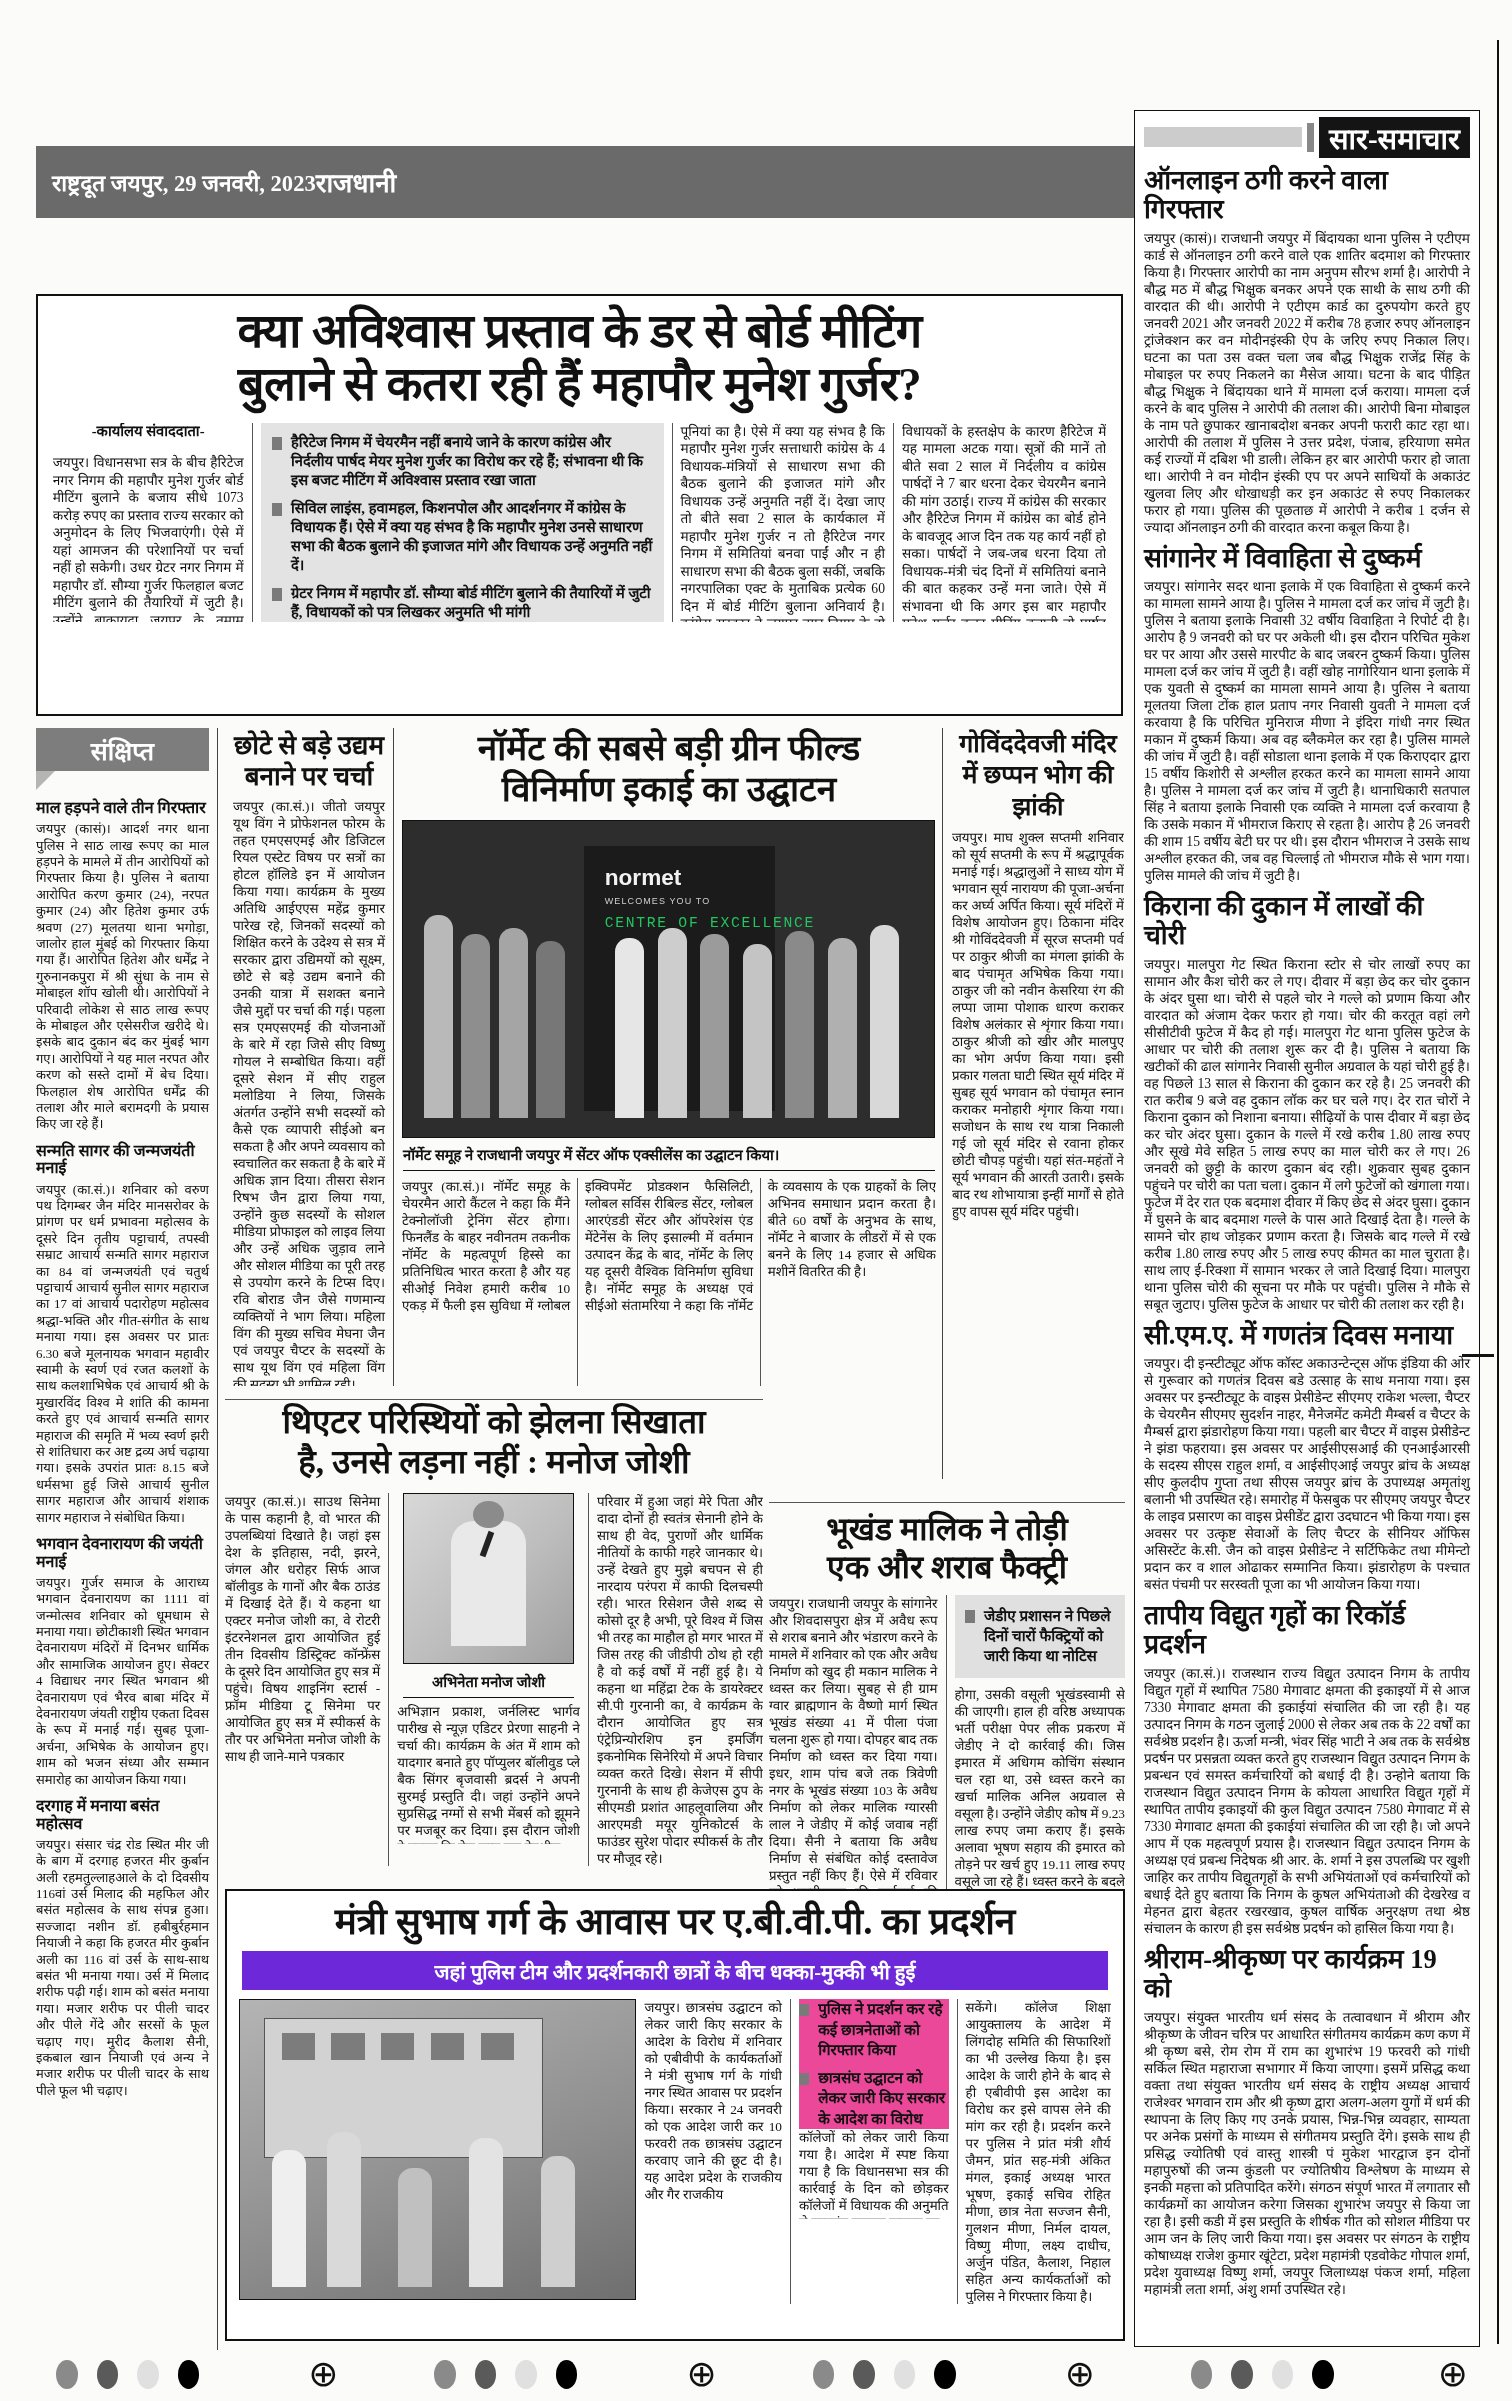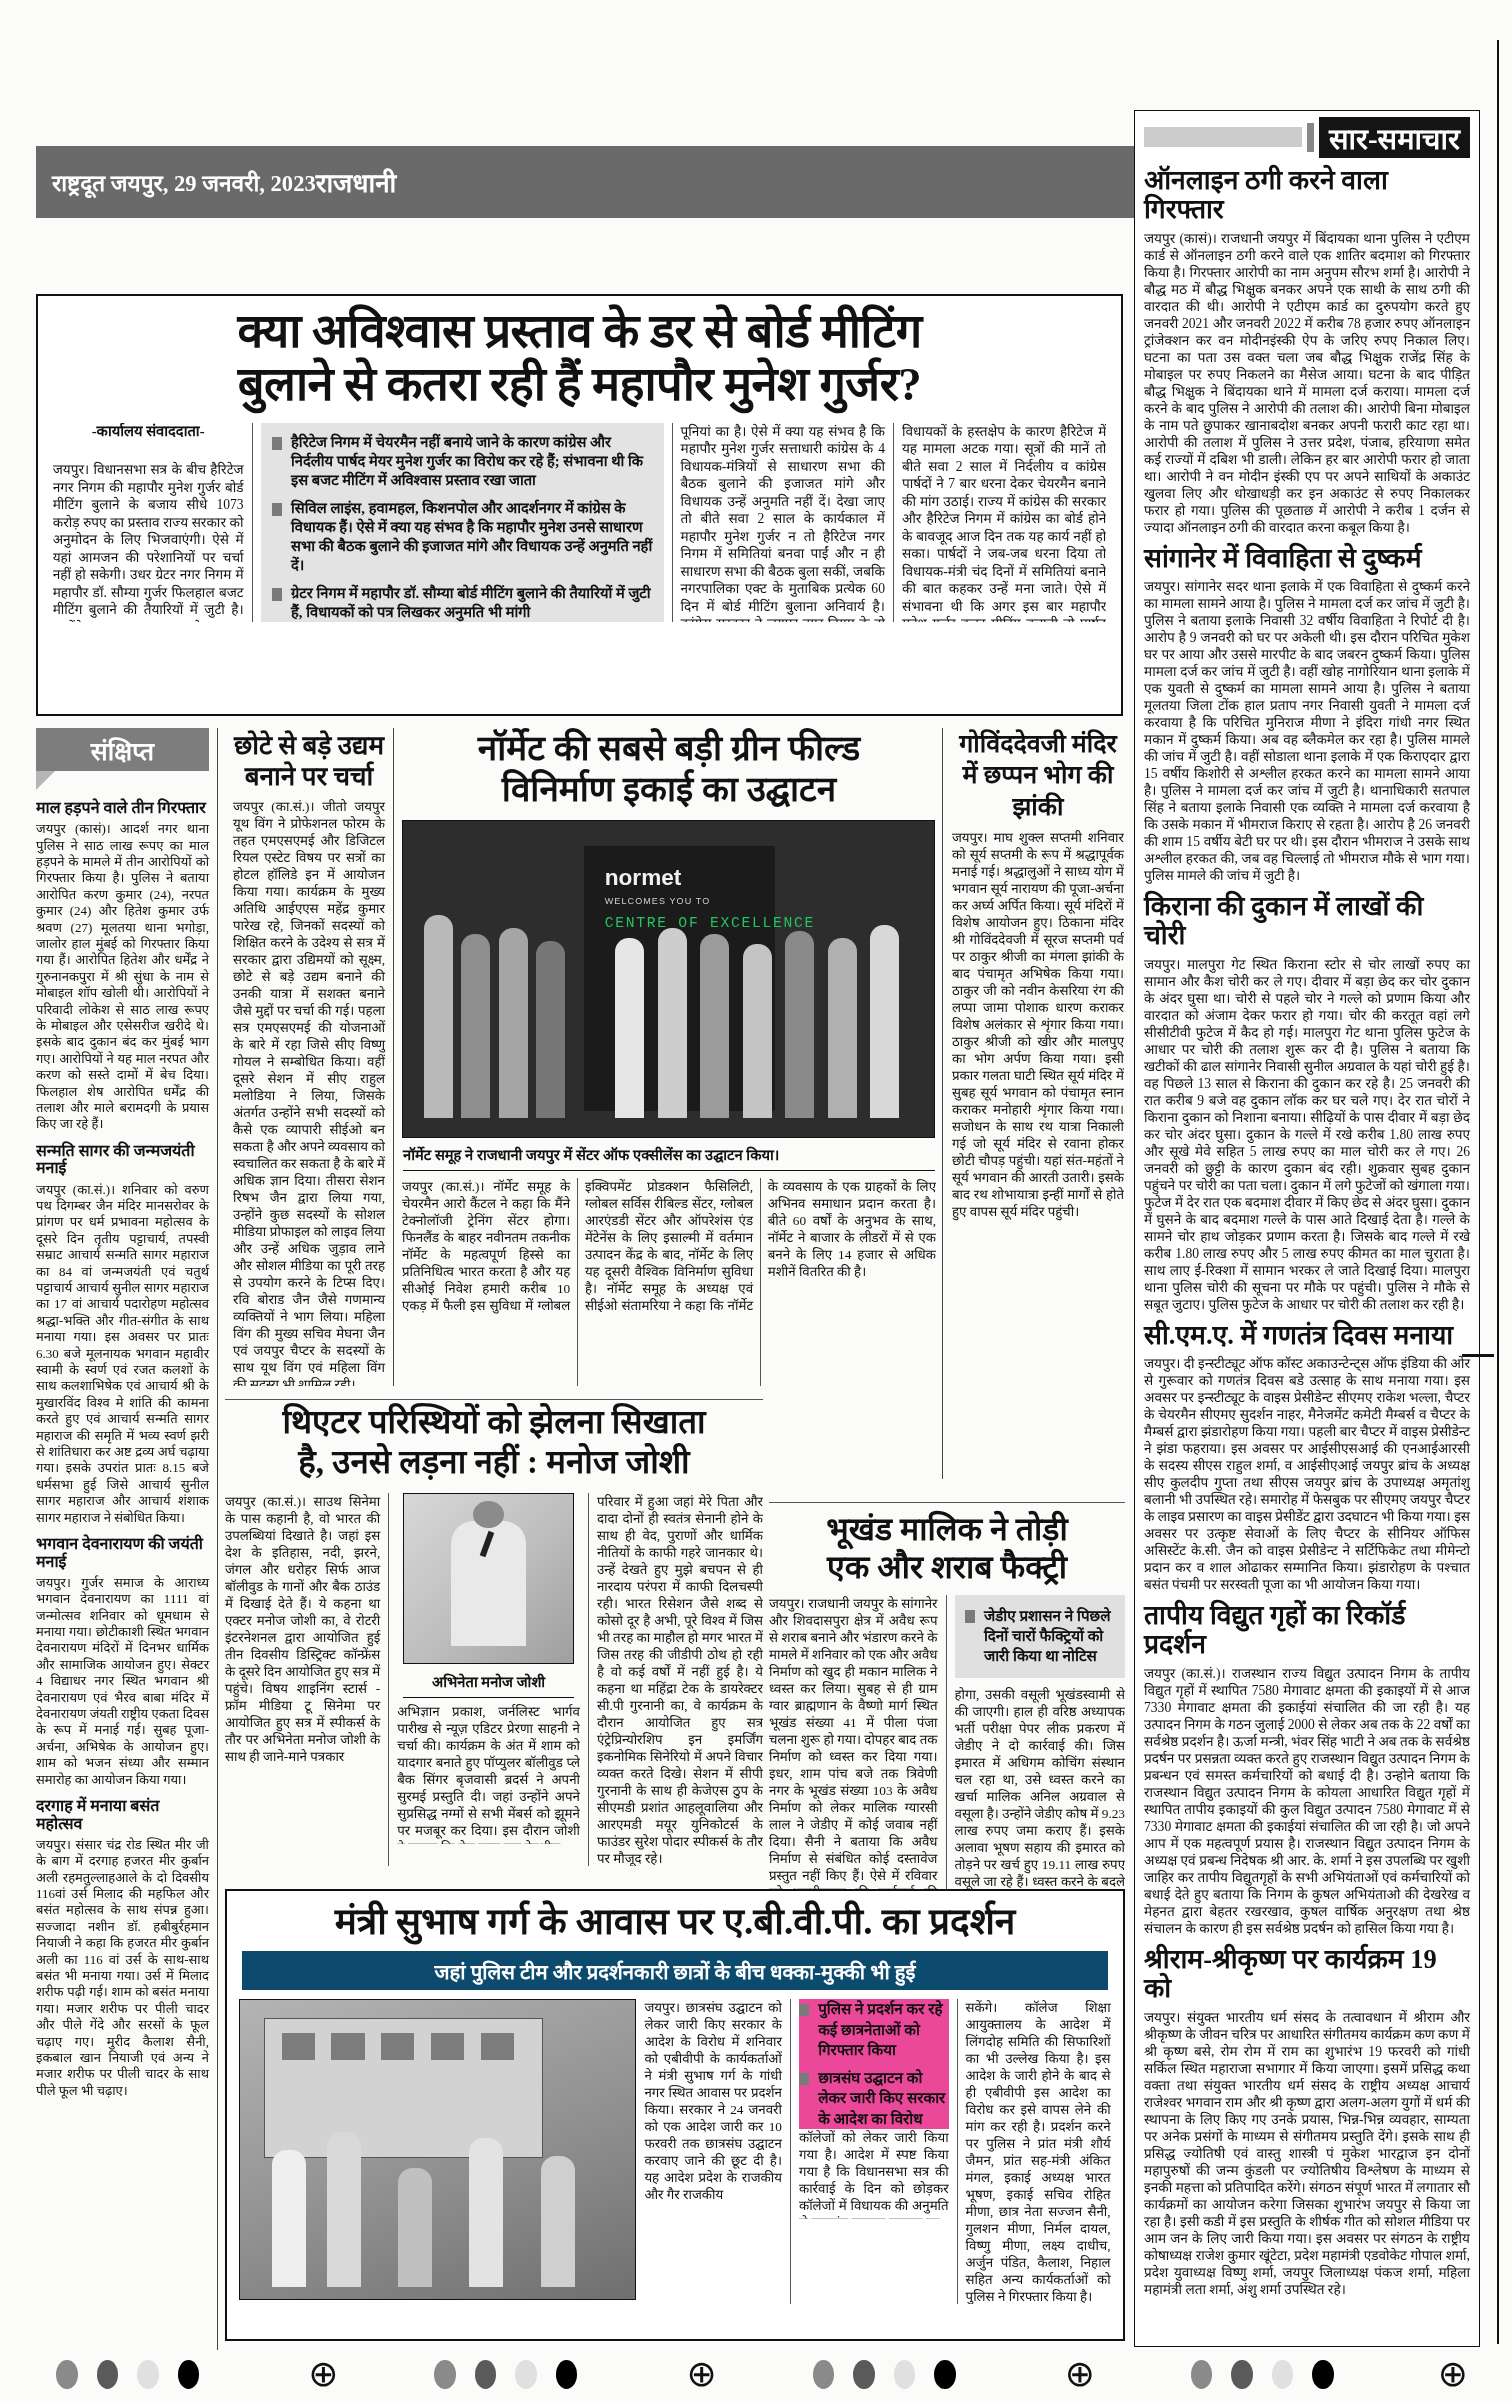--- a/index.html
+++ b/index.html
@@ -18,21 +18,21 @@
            font-size:29px;font-weight:bold;}
 
   
   .leadbox{border:2.3px solid #111;background:#fff;box-sizing:border-box;padding:9px 14.7px;}
   .lead-headline{font-size:47px;line-height:1.13;font-weight:bold;text-align:center;letter-spacing:-0.6px;}
   .lead-subhead{background:#6f6f6f;color:#fff;font-weight:bold;font-size:23px;line-height:1.32;
                 text-align:center;padding:8px 17px;margin:10.2px 4.5px 0 4.5px;}
   .lead-body{display:flex;margin-top:11.3px;height:199px;}
   .lead-col{font-size:13.6px;line-height:17.5px;}
   .lead-col + .lead-col{border-left:0.6px solid #555;}
-  .byline{text-align:center;font-weight:bold;font-size:14.7px;margin-bottom:21px;}
+  .byline{text-align:center;font-weight:bold;font-size:14.7px;margin-bottom:14px;}
   .bulletbox{background:#e3e3e3;padding:10.2px 11.3px;box-sizing:border-box;}
   .bullet-item{display:flex;margin-bottom:9px;}
   .bullet-sq{width:10.2px;height:12.4px;background:#7a7a7a;flex:0 0 auto;margin:4.5px 9px 0 0;}
   .bullet-txt{font-weight:bold;font-size:14.7px;line-height:19px;}
 
   
   .sidebar{border:1.7px solid #111;box-sizing:border-box;background:#fff;padding:5.6px 9px;}
   .sb-titlerow{display:flex;align-items:center;margin-bottom:3.4px;}
   .sb-graybar{flex:1;height:20.3px;background:#ccc;margin-right:5.6px;}
   .sb-tick{width:6.8px;height:29px;background:#888;margin-right:4.5px;}
@@ -83,21 +83,21 @@
   
   .bhk h1{font-size:32px;line-height:1.2;font-weight:bold;text-align:center;margin:0 0 8px 0;}
   .bhk-row{display:flex;}
   .bhk-col{font-size:13.3px;line-height:17px;}
   .hl-box{background:#e0e0e0;padding:11.3px 10.2px;display:flex;margin-bottom:8px;}
   .hl-txt{font-weight:bold;font-size:15.2px;line-height:20.3px;}
 
   
   .abvpbox{border:2.3px solid #111;box-sizing:border-box;background:#fff;padding:8px 12.4px;}
   .abvp-h1{font-size:37px;font-weight:bold;text-align:center;line-height:1.1;margin:3.4px 0 8px 0;}
-  .abvp-band{background:#0c4a6e;color:#fff;font-weight:bold;font-size:20.3px;text-align:center;
+  .abvp-band{background:#6d28d9;color:#fff;font-weight:bold;font-size:20.3px;text-align:center;
              padding:5.6px 0;margin:0 2.3px 9px 2.3px;}
   .abvp-row{display:flex;height:305px;}
   .photo-abvp{background:linear-gradient(160deg,#b4b4b4,#8d8d8d 60%,#6f6f6f);border:1.1px solid #111;position:relative;overflow:hidden;}
   .pa-bus{position:absolute;left:6%;top:6%;width:70%;height:46%;background:#d2d2d2;border:1.1px solid #555;}
   .pa-win{position:absolute;top:10%;height:20%;width:12%;background:#7c7c7c;}
   .pa-man{position:absolute;bottom:4%;width:34px;height:46%;background:#efefef;border-radius:14.7px 14.7px 0 0;}
   .abvp-col{font-size:13.3px;line-height:17px;}
   .abvp-grb{background:#ec4899;margin-bottom:0;}
   .abvp-bul{display:flex;margin-bottom:8px;}
 

